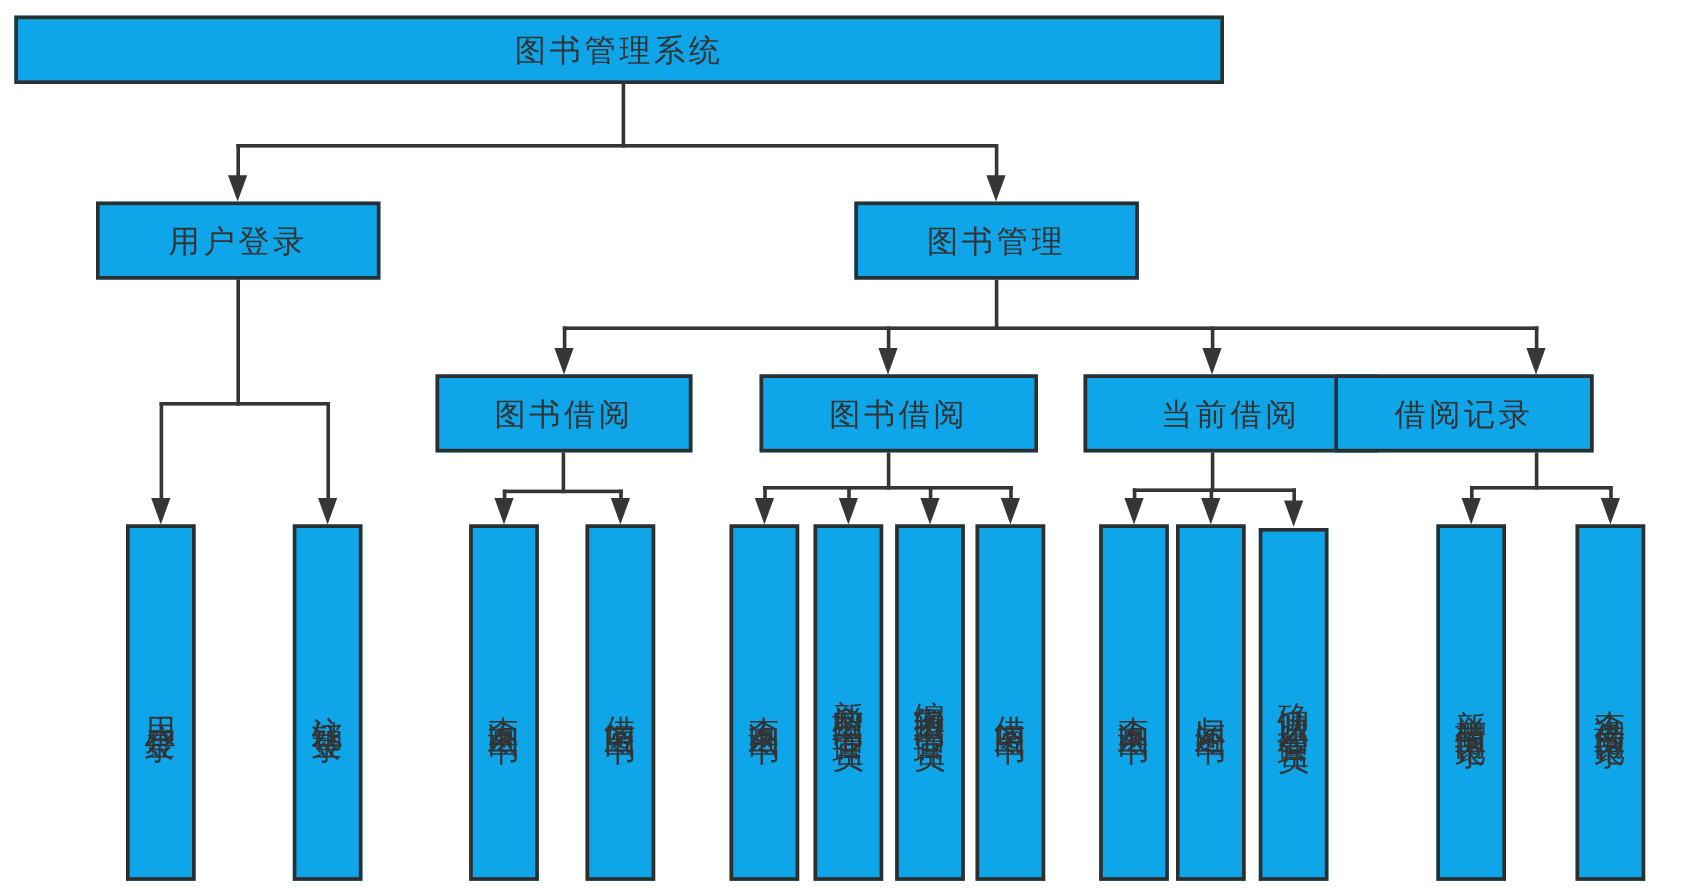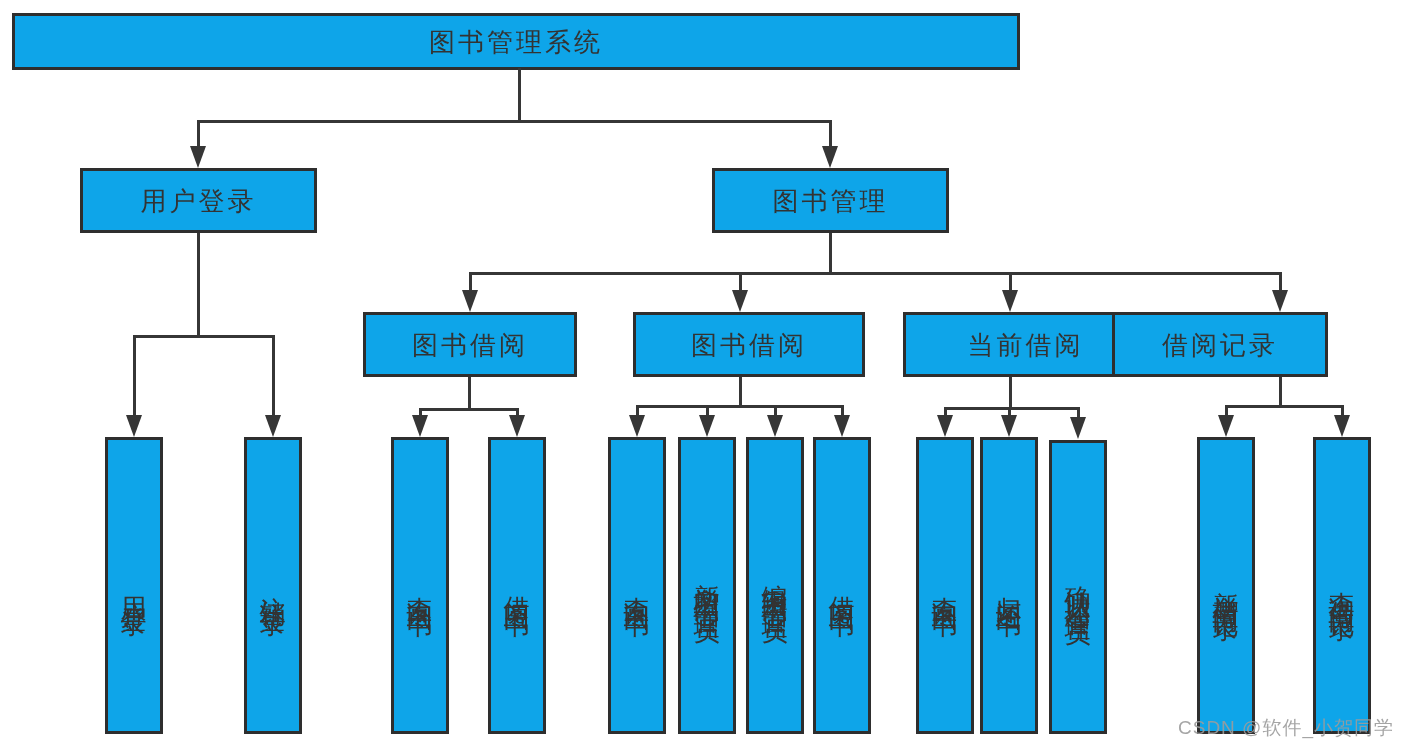--- a/index.html
+++ b/index.html
@@ -141,15 +141,14 @@
   <div class="vline" style="left:1077px; top:407px; height:13px;"></div>
   <div class="arrow" style="left:1070px; top:417px;"></div>
 
   <div class="vline" style="left:1279px; top:377px; height:31px;"></div>
   <div class="hline" style="left:1225px; top:405px; width:117px;"></div>
   <div class="vline" style="left:1225px; top:405px; height:15px;"></div>
   <div class="arrow" style="left:1218px; top:415px;"></div>
   <div class="vline" style="left:1341px; top:405px; height:15px;"></div>
   <div class="arrow" style="left:1334px; top:415px;"></div>
 
-  <div id="watermark">CSDN @软件_小贺同学</div>
 
 </div>
 
 </body></html>

